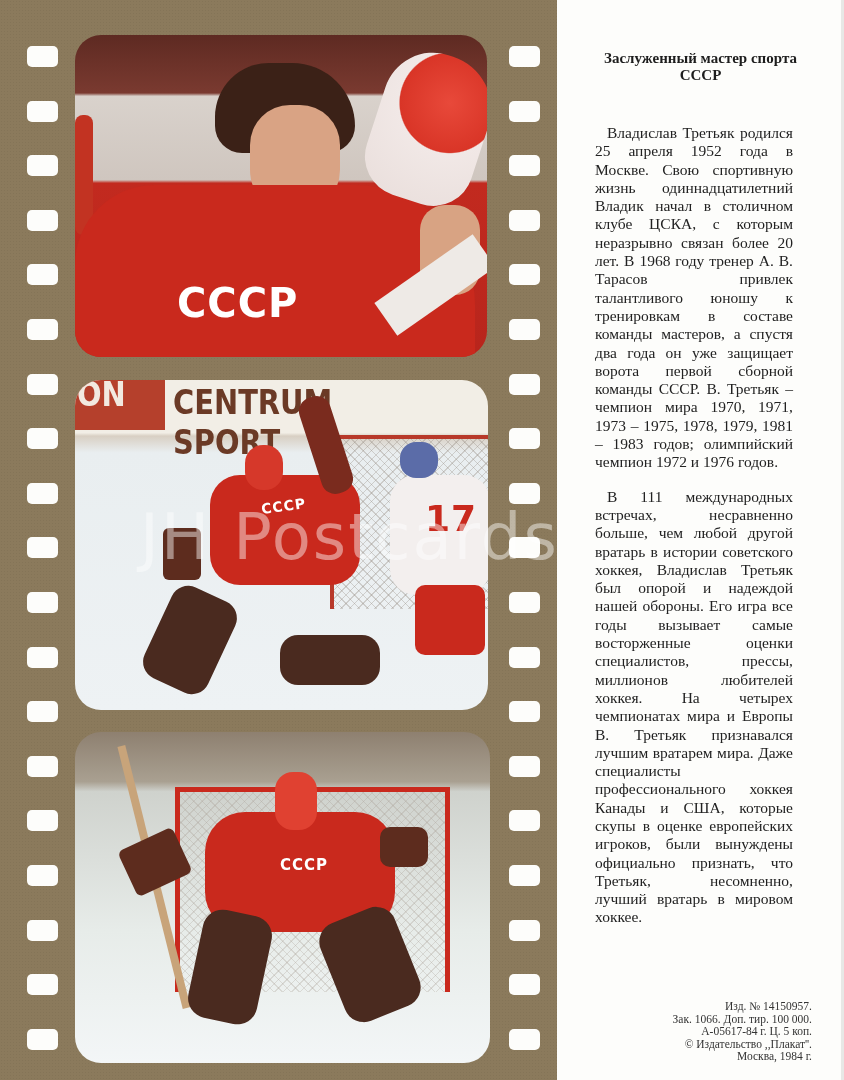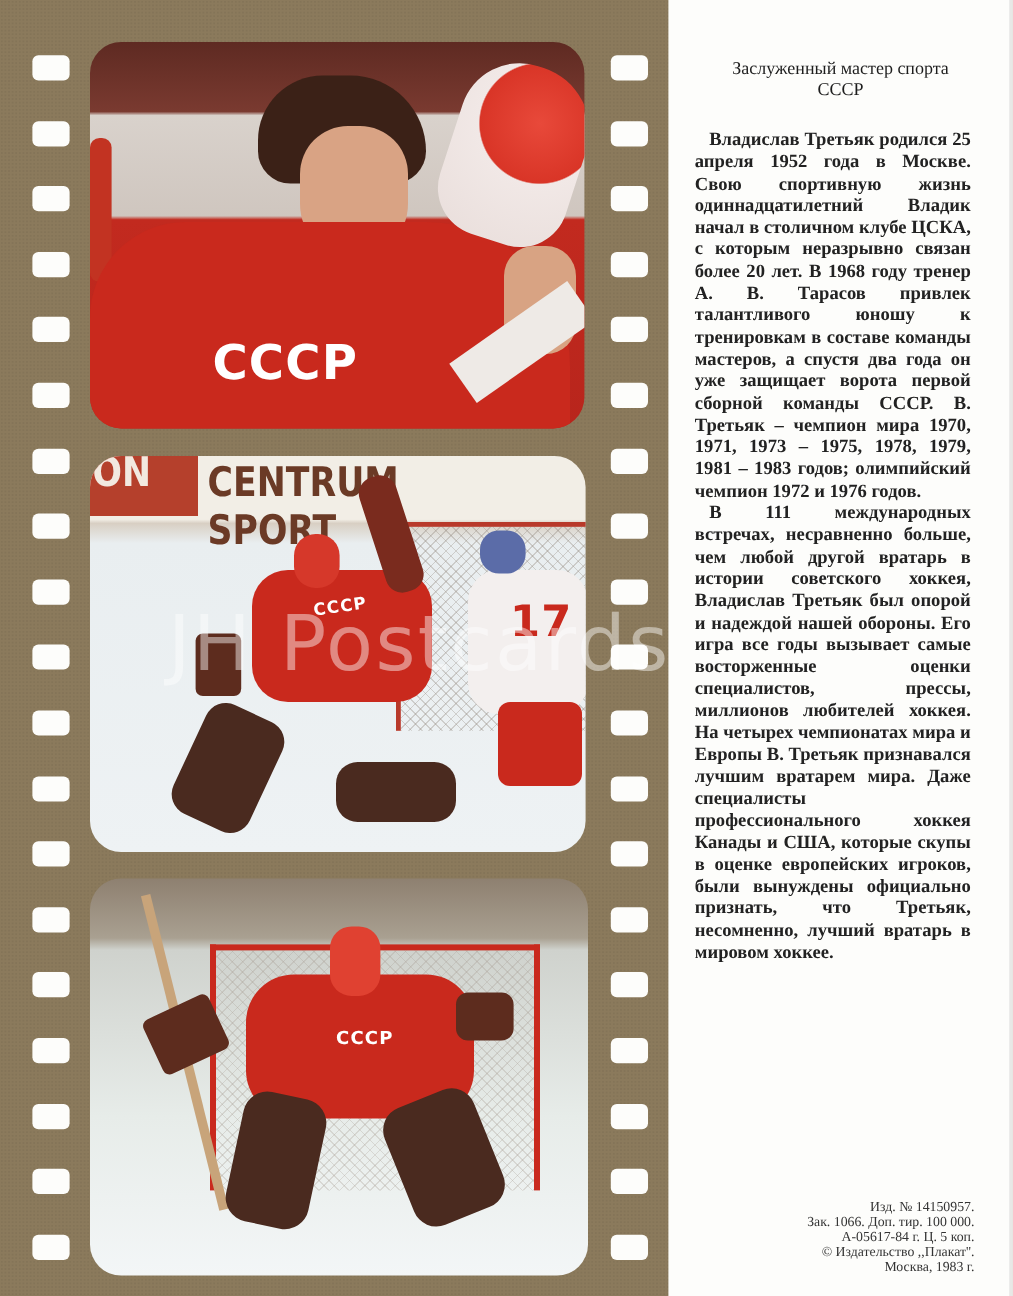--- a/index.html
+++ b/index.html
@@ -43,27 +43,27 @@
   }
   .text-panel {
     position:absolute; left:557px; top:0; width:287px; height:1080px;
   }
   .title {
     position:absolute; left:0; top:30px; width:287px; text-align:center;
     font-size:18px; color:#1d1d1d; line-height:20px;
   }
   .subtitle {
     position:absolute; left:0; top:50px; width:287px; text-align:center;
-    font-size:15px; font-weight:normal; color:#1d1d1d; line-height:17px;
+    font-size:15px; font-weight:bold; color:#1d1d1d; line-height:17px;
   }
   .body-text {
     position:absolute; left:22px; top:108px; width:230px;
     font-size:15.5px; line-height:18.3px; color:#222; text-align:justify;
   }
-  .body-text p { margin:0; text-indent:12px;font-weight:bold; }
+  .body-text p { margin:16px; text-indent:12px; }
   .imprint {
     position:absolute; right:32px; top:1000px; text-align:right;
     font-size:11.5px; line-height:12.6px; color:#333;
   }
   .right-edge { position:absolute; right:0; top:0; width:3px; height:1080px; background:#e8e8e6; }
 </style>
 </head>
 <body>
 
 <div class="film" id="film">
@@ -157,16 +157,16 @@
   </div>
   <div class="body-text">
     <p>Владислав Третьяк родился 25 апреля 1952 года в Москве. Свою спортивную жизнь одиннадцатилетний Владик начал в столичном клубе ЦСКА, с которым неразрывно связан более 20 лет. В 1968 году тренер А. В. Тарасов привлек талантливого юношу к тренировкам в составе команды мастеров, а спустя два года он уже защищает ворота первой сборной команды СССР. В. Третьяк – чемпион мира 1970, 1971, 1973 – 1975, 1978, 1979, 1981 – 1983 годов; олимпийский чемпион 1972 и 1976 годов.</p>
     <p>В 111 международных встречах, несравненно больше, чем любой другой вратарь в истории советского хоккея, Владислав Третьяк был опорой и надеждой нашей обороны. Его игра все годы вызывает самые восторженные оценки специалистов, прессы, миллионов любителей хоккея. На четырех чемпионатах мира и Европы В. Третьяк признавался лучшим вратарем мира. Даже специалисты профессионального хоккея Канады и США, которые скупы в оценке европейских игроков, были вынуждены официально признать, что Третьяк, несомненно, лучший вратарь в мировом хоккее.</p>
   </div>
   <div class="imprint">
     <div>Изд. № 14150957.</div>
     <div>Зак. 1066. Доп. тир. 100 000.</div>
     <div>А-05617-84 г. Ц. 5 коп.</div>
     <div>© Издательство ,,Плакат''.</div>
-    <div>Москва, 1983 г.</div>
+    <div>Москва, 1984 г.</div>
   </div>
 </div>
 <div class="right-edge"></div>
 
 </body></html>

